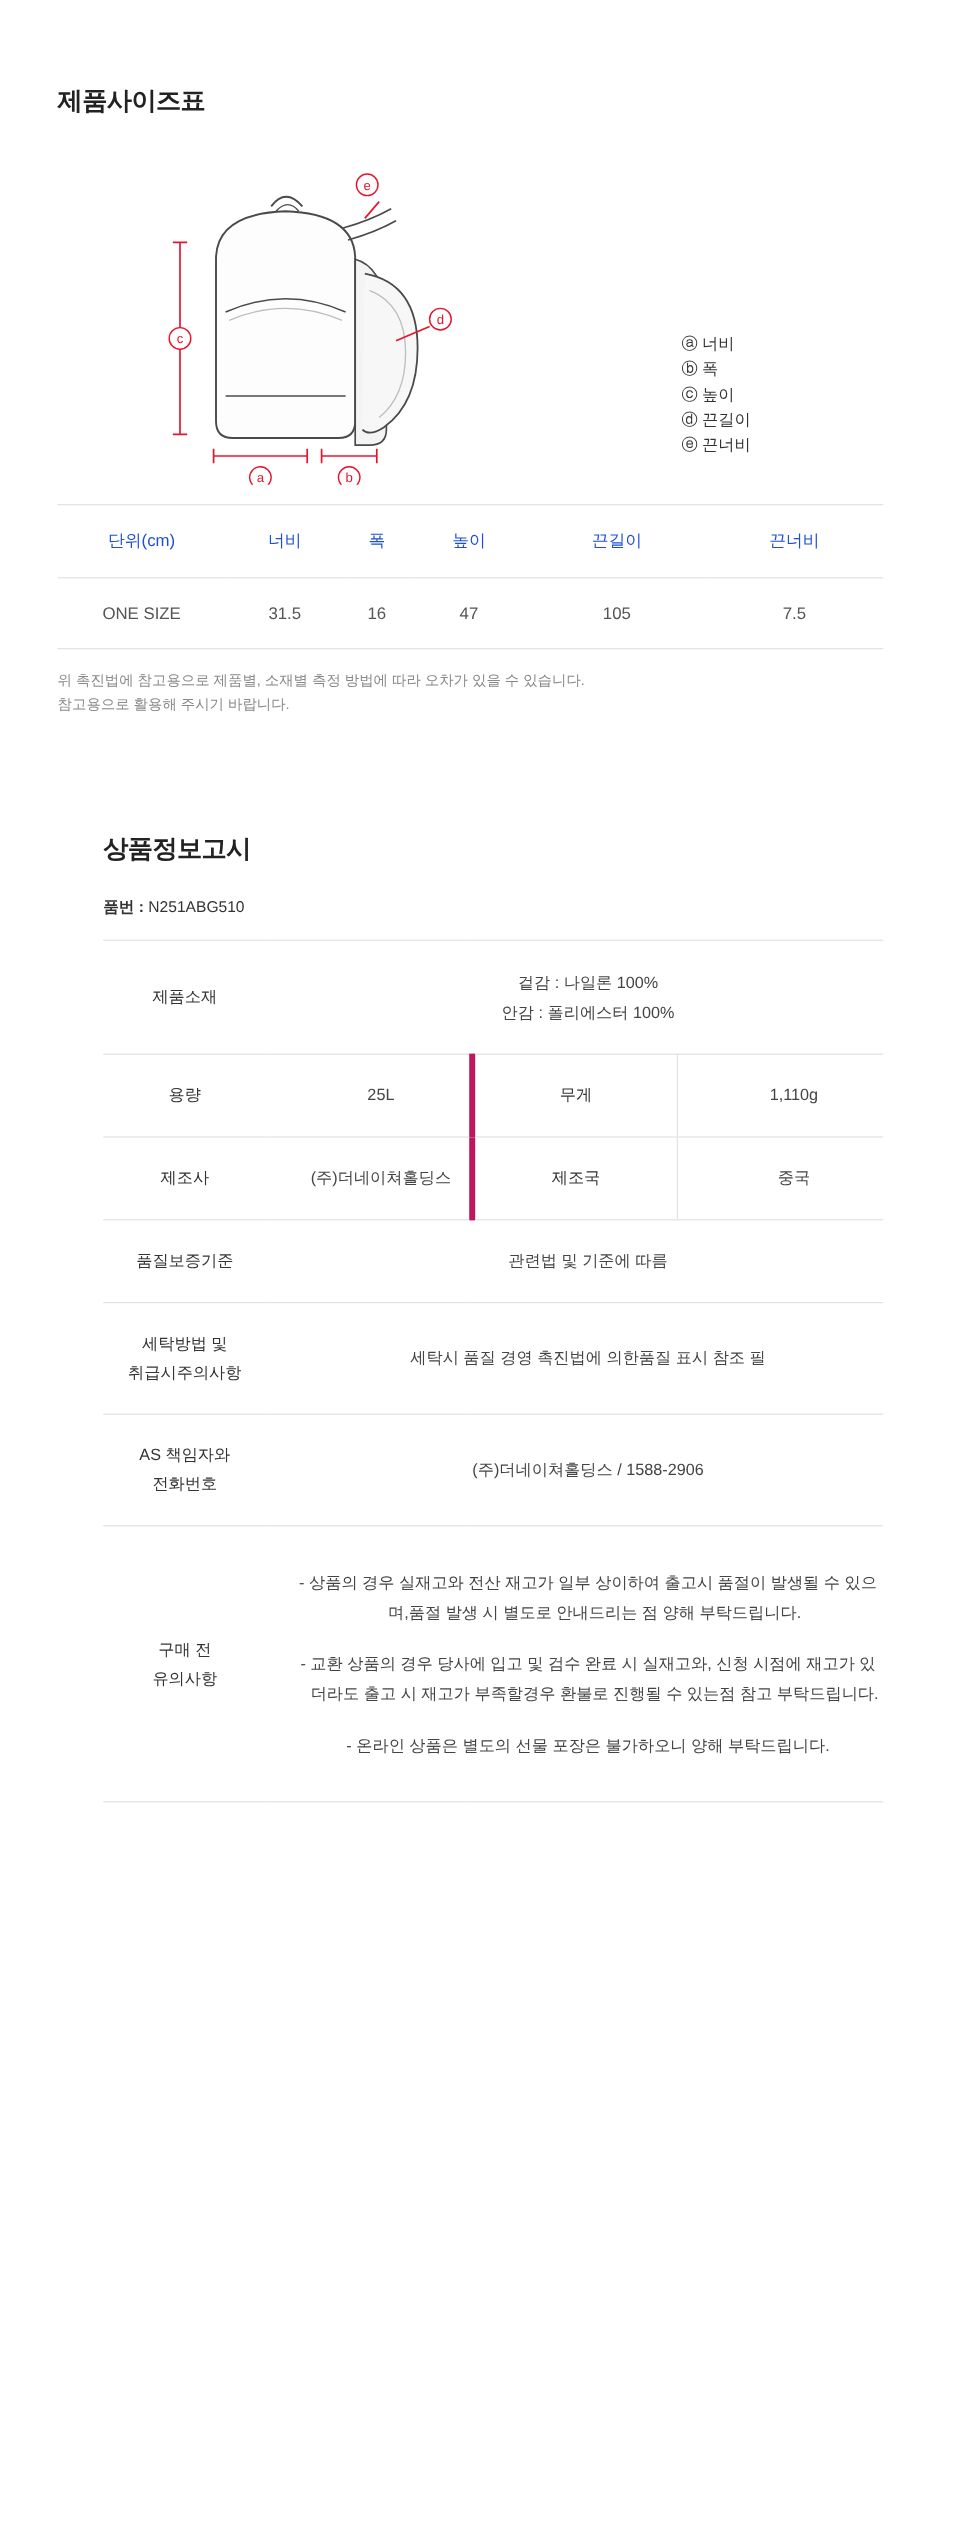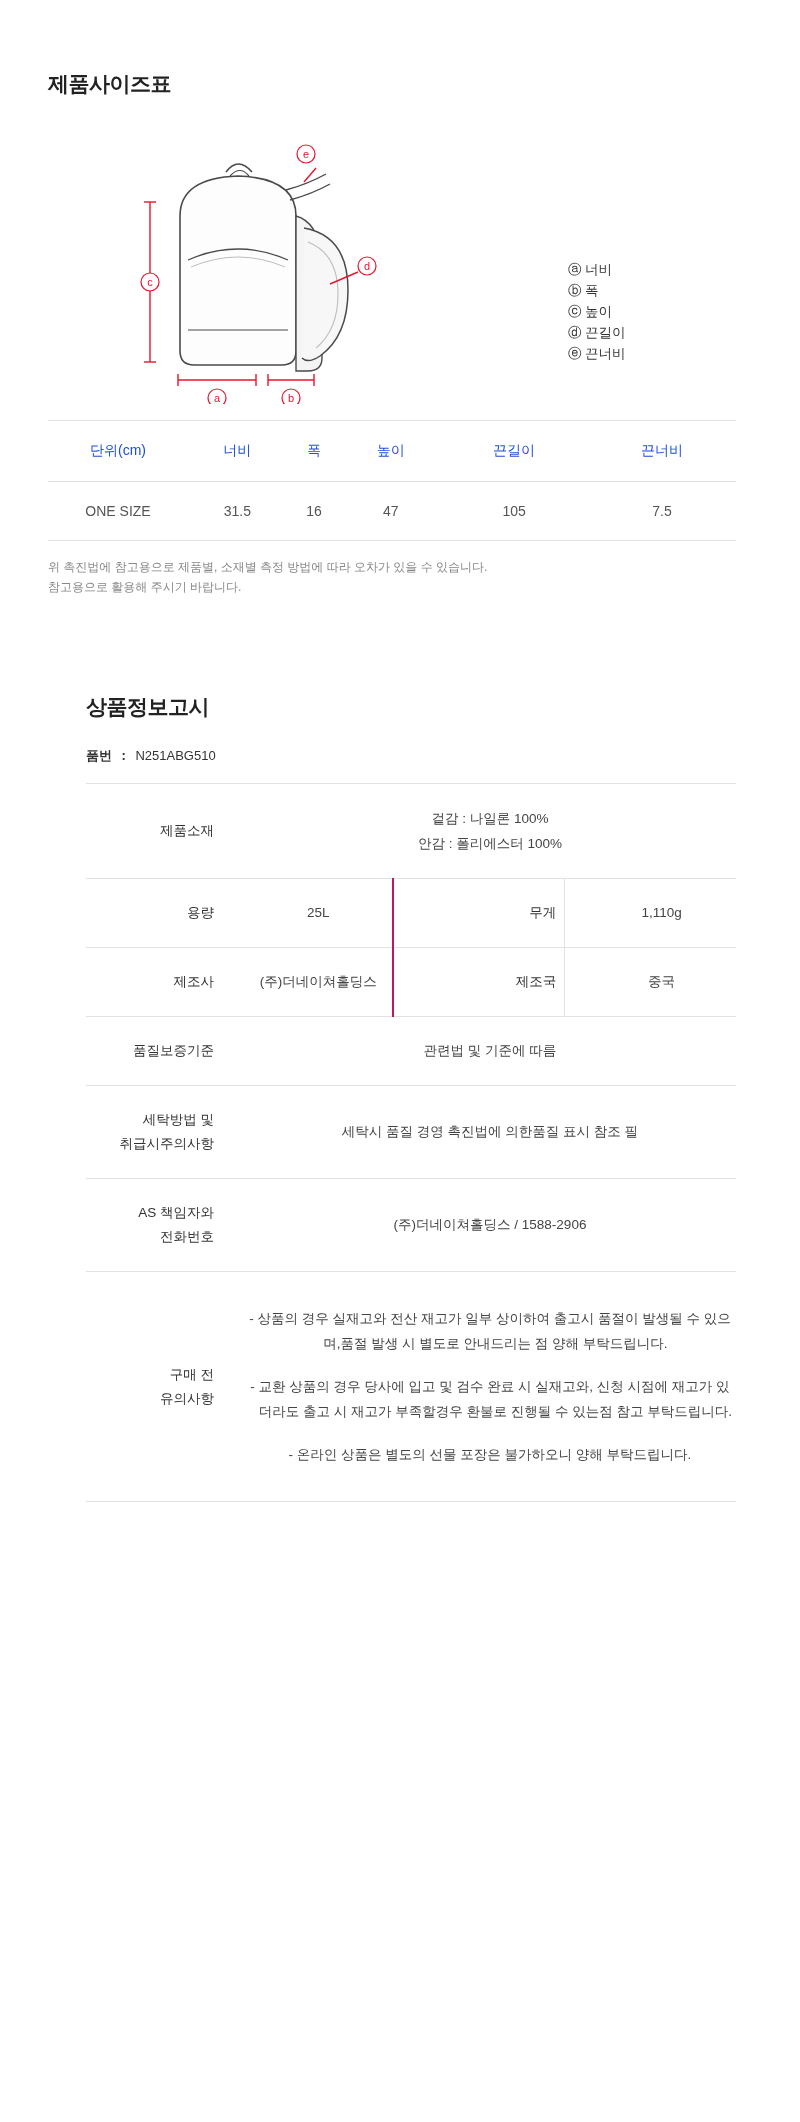--- a/index.html
+++ b/index.html
@@ -38,21 +38,21 @@
     margin: 0 0 6px 0;
   }
   .diagram-svg {
     position: absolute;
     left: 60px;
     top: 0;
   }
   .legend {
     position: absolute;
     left: 520px;
-    top: 135px;
+    top: 152px;
     font-size: 13.5px;
     line-height: 21px;
     color: #333333;
   }
   .legend div {
     white-space: nowrap;
   }
   .legend .mark {
     display: inline-block;
     width: 17px;
@@ -97,53 +97,53 @@
   
   .sec-info {
     padding: 96px 48px 60px 48px;
     margin-left: 38px;
   }
   .code-line {
     font-size: 13px;
     color: #333333;
     margin: 0 0 18px 0;
   }
-  .code-line b { font-weight: bold; font-family: Liberation Mono, monospace; }
+  .code-line b { font-weight: bold; }
 
   table.info-table {
     width: 100%;
     border-collapse: collapse;
     table-layout: fixed;
   }
   table.info-table th,
   table.info-table td {
     border-top: 1px solid #e2e2e2;
     border-bottom: 1px solid #e2e2e2;
     font-size: 13.5px;
     font-weight: normal;
     color: #444444;
     line-height: 24px;
     vertical-align: middle;
   }
   table.info-table th {
     width: 120px;
-    text-align: right;
+    text-align: center;
     color: #333333;
     padding: 22px 8px;
   }
   table.info-table td {
     padding: 22px 0 22px 22px;
     text-align: center;
   }
   .sub-th {
     width: 110px;
     text-align: center;
     color: #333333;
     padding: 22px 4px;
-    border-left: 2px solid #be185d;
+    border-left: 5px solid #be185d;
   }
   .sub-td {
     width: 120px;
     text-align: center;
     padding: 22px 4px;
     border-left: 1px solid #e2e2e2;
   }
   .bullets p {
     margin: 0 0 18px 0;
     text-indent: -11px;

